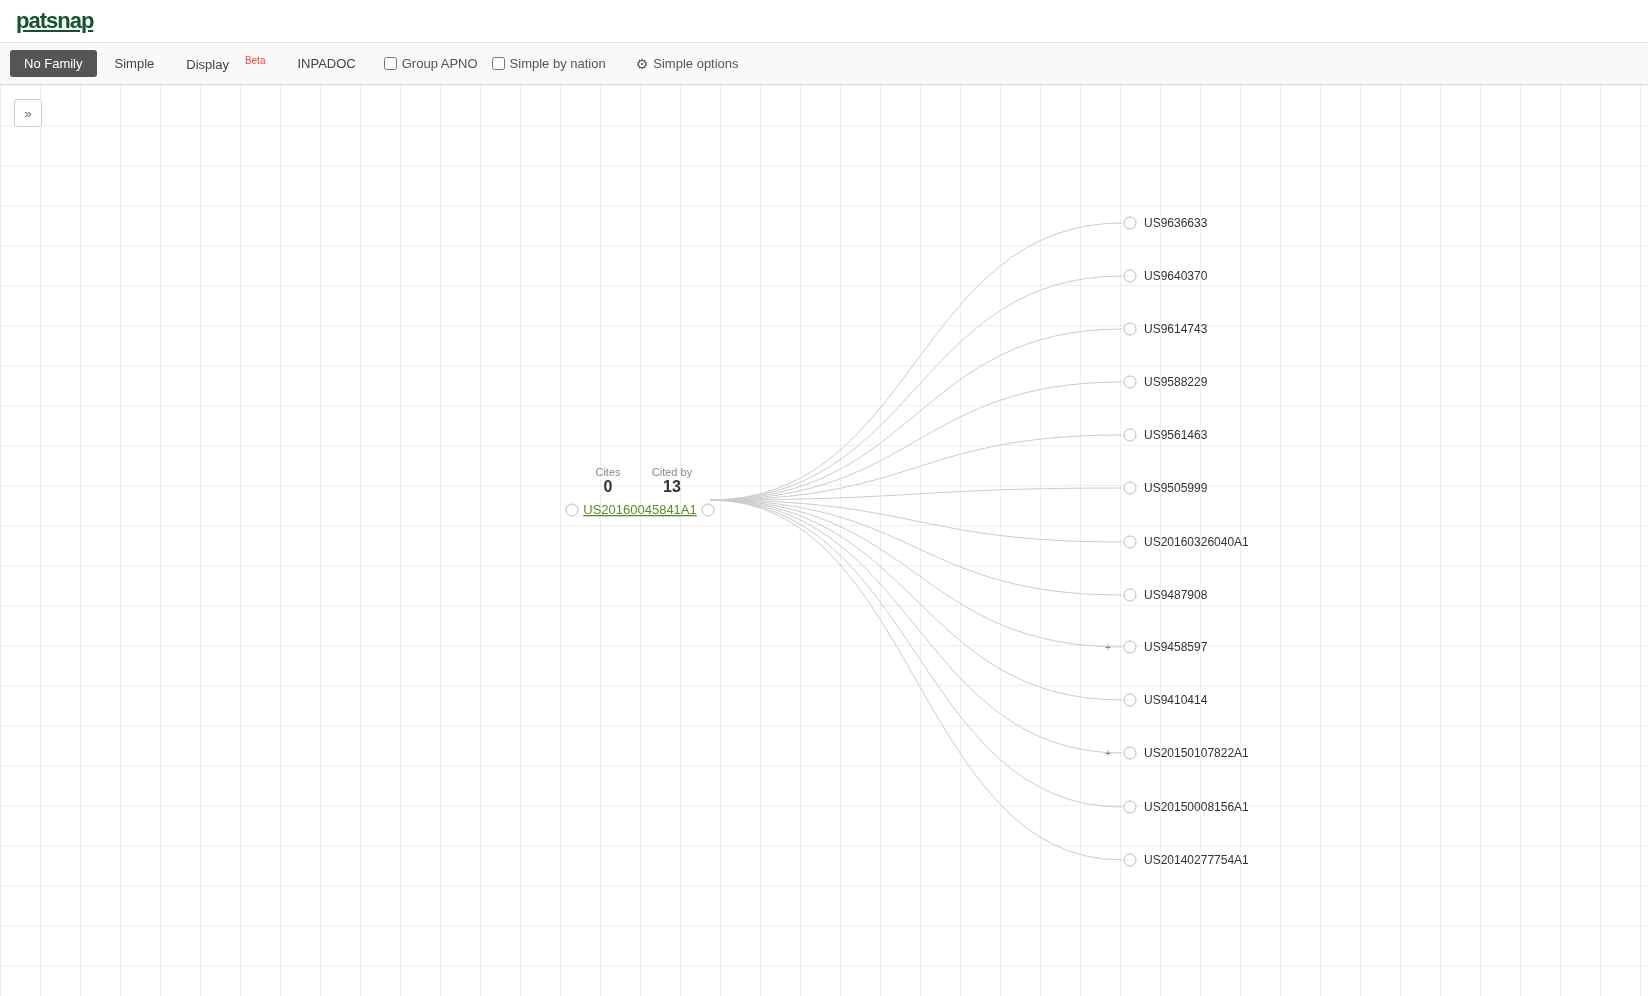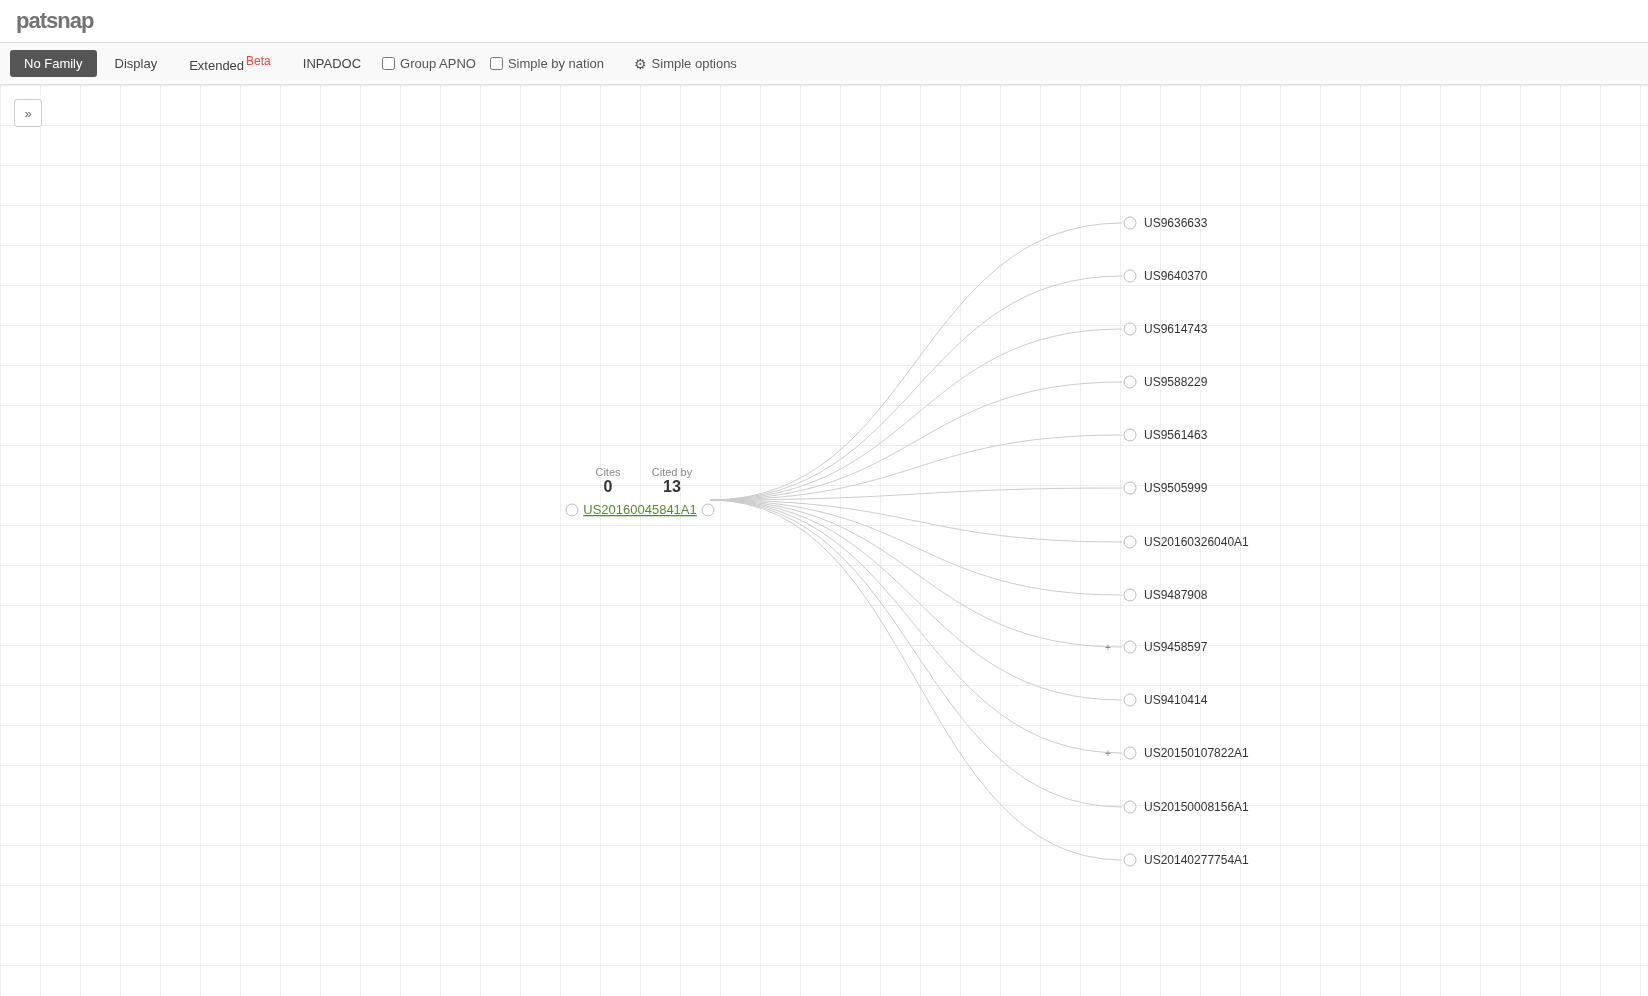--- a/index.html
+++ b/index.html
@@ -9,21 +9,21 @@
     #logo-bar {
       padding: 8px 16px;
       border-bottom: 1px solid #e0e0e0;
     }
     .logo-text {
       font-size: 22px;
       font-weight: bold;
       color: #4caf50;
       letter-spacing: -1px;
     }
-    .logo-text span { color: #737373; }
+    .logo-text span { color: #14532d; text-decoration: underline; }
 
     
     #tab-bar {
       display: flex;
       align-items: center;
       padding: 0 10px;
       border-bottom: 1px solid #ddd;
       background: #f9f9f9;
       height: 42px;
       gap: 4px;
@@ -38,29 +38,29 @@
     .tab.active {
       background: #555;
       color: #fff;
     }
     .tab.inactive {
       background: transparent;
       color: #444;
     }
     .tab .beta-badge {
       color: #e74c3c;
-      font-size: 12px;
+      font-size: 10px;
       vertical-align: super;
-      margin-left: 2px;
+      margin-left: 16px;
     }
     .checkbox-group {
       display: flex;
       align-items: center;
       gap: 14px;
-      margin-left: 3px;
+      margin-left: 10px;
     }
     .checkbox-item {
       display: flex;
       align-items: center;
       gap: 5px;
       cursor: pointer;
       font-size: 13px;
       color: #555;
     }
     .checkbox-item input[type=checkbox] { cursor: pointer; }
@@ -164,23 +164,23 @@
 <body>
 
 <div id="logo-bar">
   <span class="logo-text">
     <span>patsnap</span>
   </span>
 </div>
 
 <div id="tab-bar">
   <div class="tab active">No Family</div>
-  <div class="tab inactive">Display</div>
+  <div class="tab inactive">Simple</div>
   <div class="tab inactive">
-    <span>Extended</span><span class="beta-badge">Beta</span>
+    <span>Display</span><span class="beta-badge">Beta</span>
   </div>
   <div class="tab inactive">INPADOC</div>
 
   <div class="checkbox-group">
     <label class="checkbox-item">
       <input type="checkbox" style="">
       <span>Group APNO</span>
     </label>
     <label class="checkbox-item">
       <input type="checkbox" style="">

